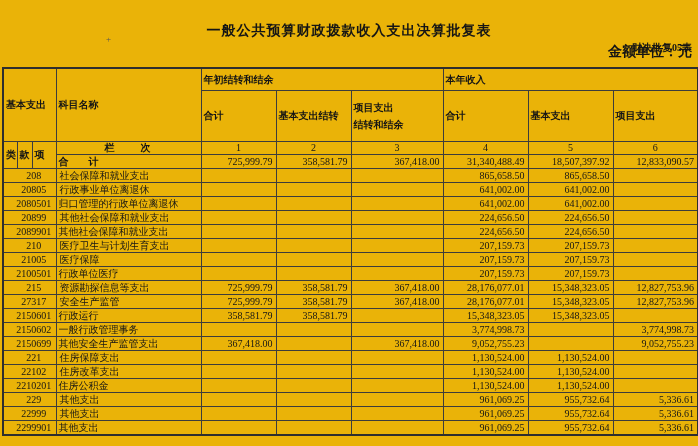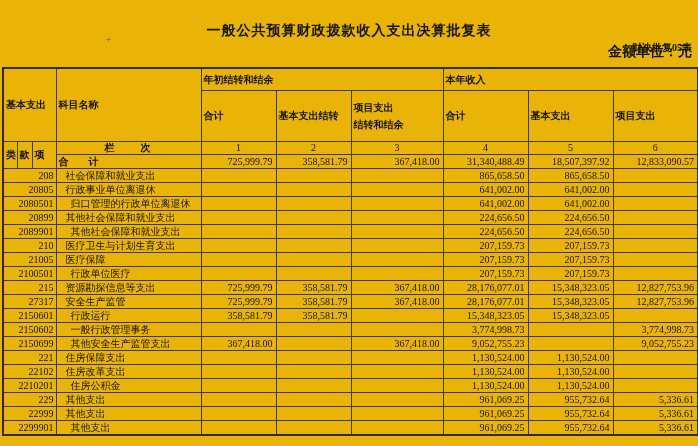--- a/index.html
+++ b/index.html
@@ -31,23 +31,23 @@
   }
   .fin th{font-weight:bold;text-align:left;}
   tr.group-row th{height:21px;}
   tr.sub-row th{height:50px;}
   tr.lanci-row td{height:12px;text-align:center;}
   tr.lanci-row td.lanci-label{font-weight:bold;letter-spacing:2px;}
   tr.total-row td{height:13px;}
   tr.total-row td.total-label{font-weight:bold;}
   tbody.data tr td{height:13px;}
   td.num{text-align:right;padding-right:3px;}
-  td.code{text-align:right;padding-left:10px;}
-  td.name{text-align:left;padding-left:9px;}
-  td.name.indent{padding-left:14px;margin-left:47px;}
+  td.code{text-align:center;padding-left:10px;}
+  td.name{text-align:left;padding-left:3px;}
+  td.name.indent{padding-left:2px;margin-left:47px;}
   .line2{margin-top:5px;}
 </style>
 </head>
 <body>
 
 <div id="page">
 
   <div class="doc-title">一般公共预算财政拨款收入支出决算批复表</div>
   <div class="artifact">+</div>
   <div class="form-code">财决批复05表</div>

